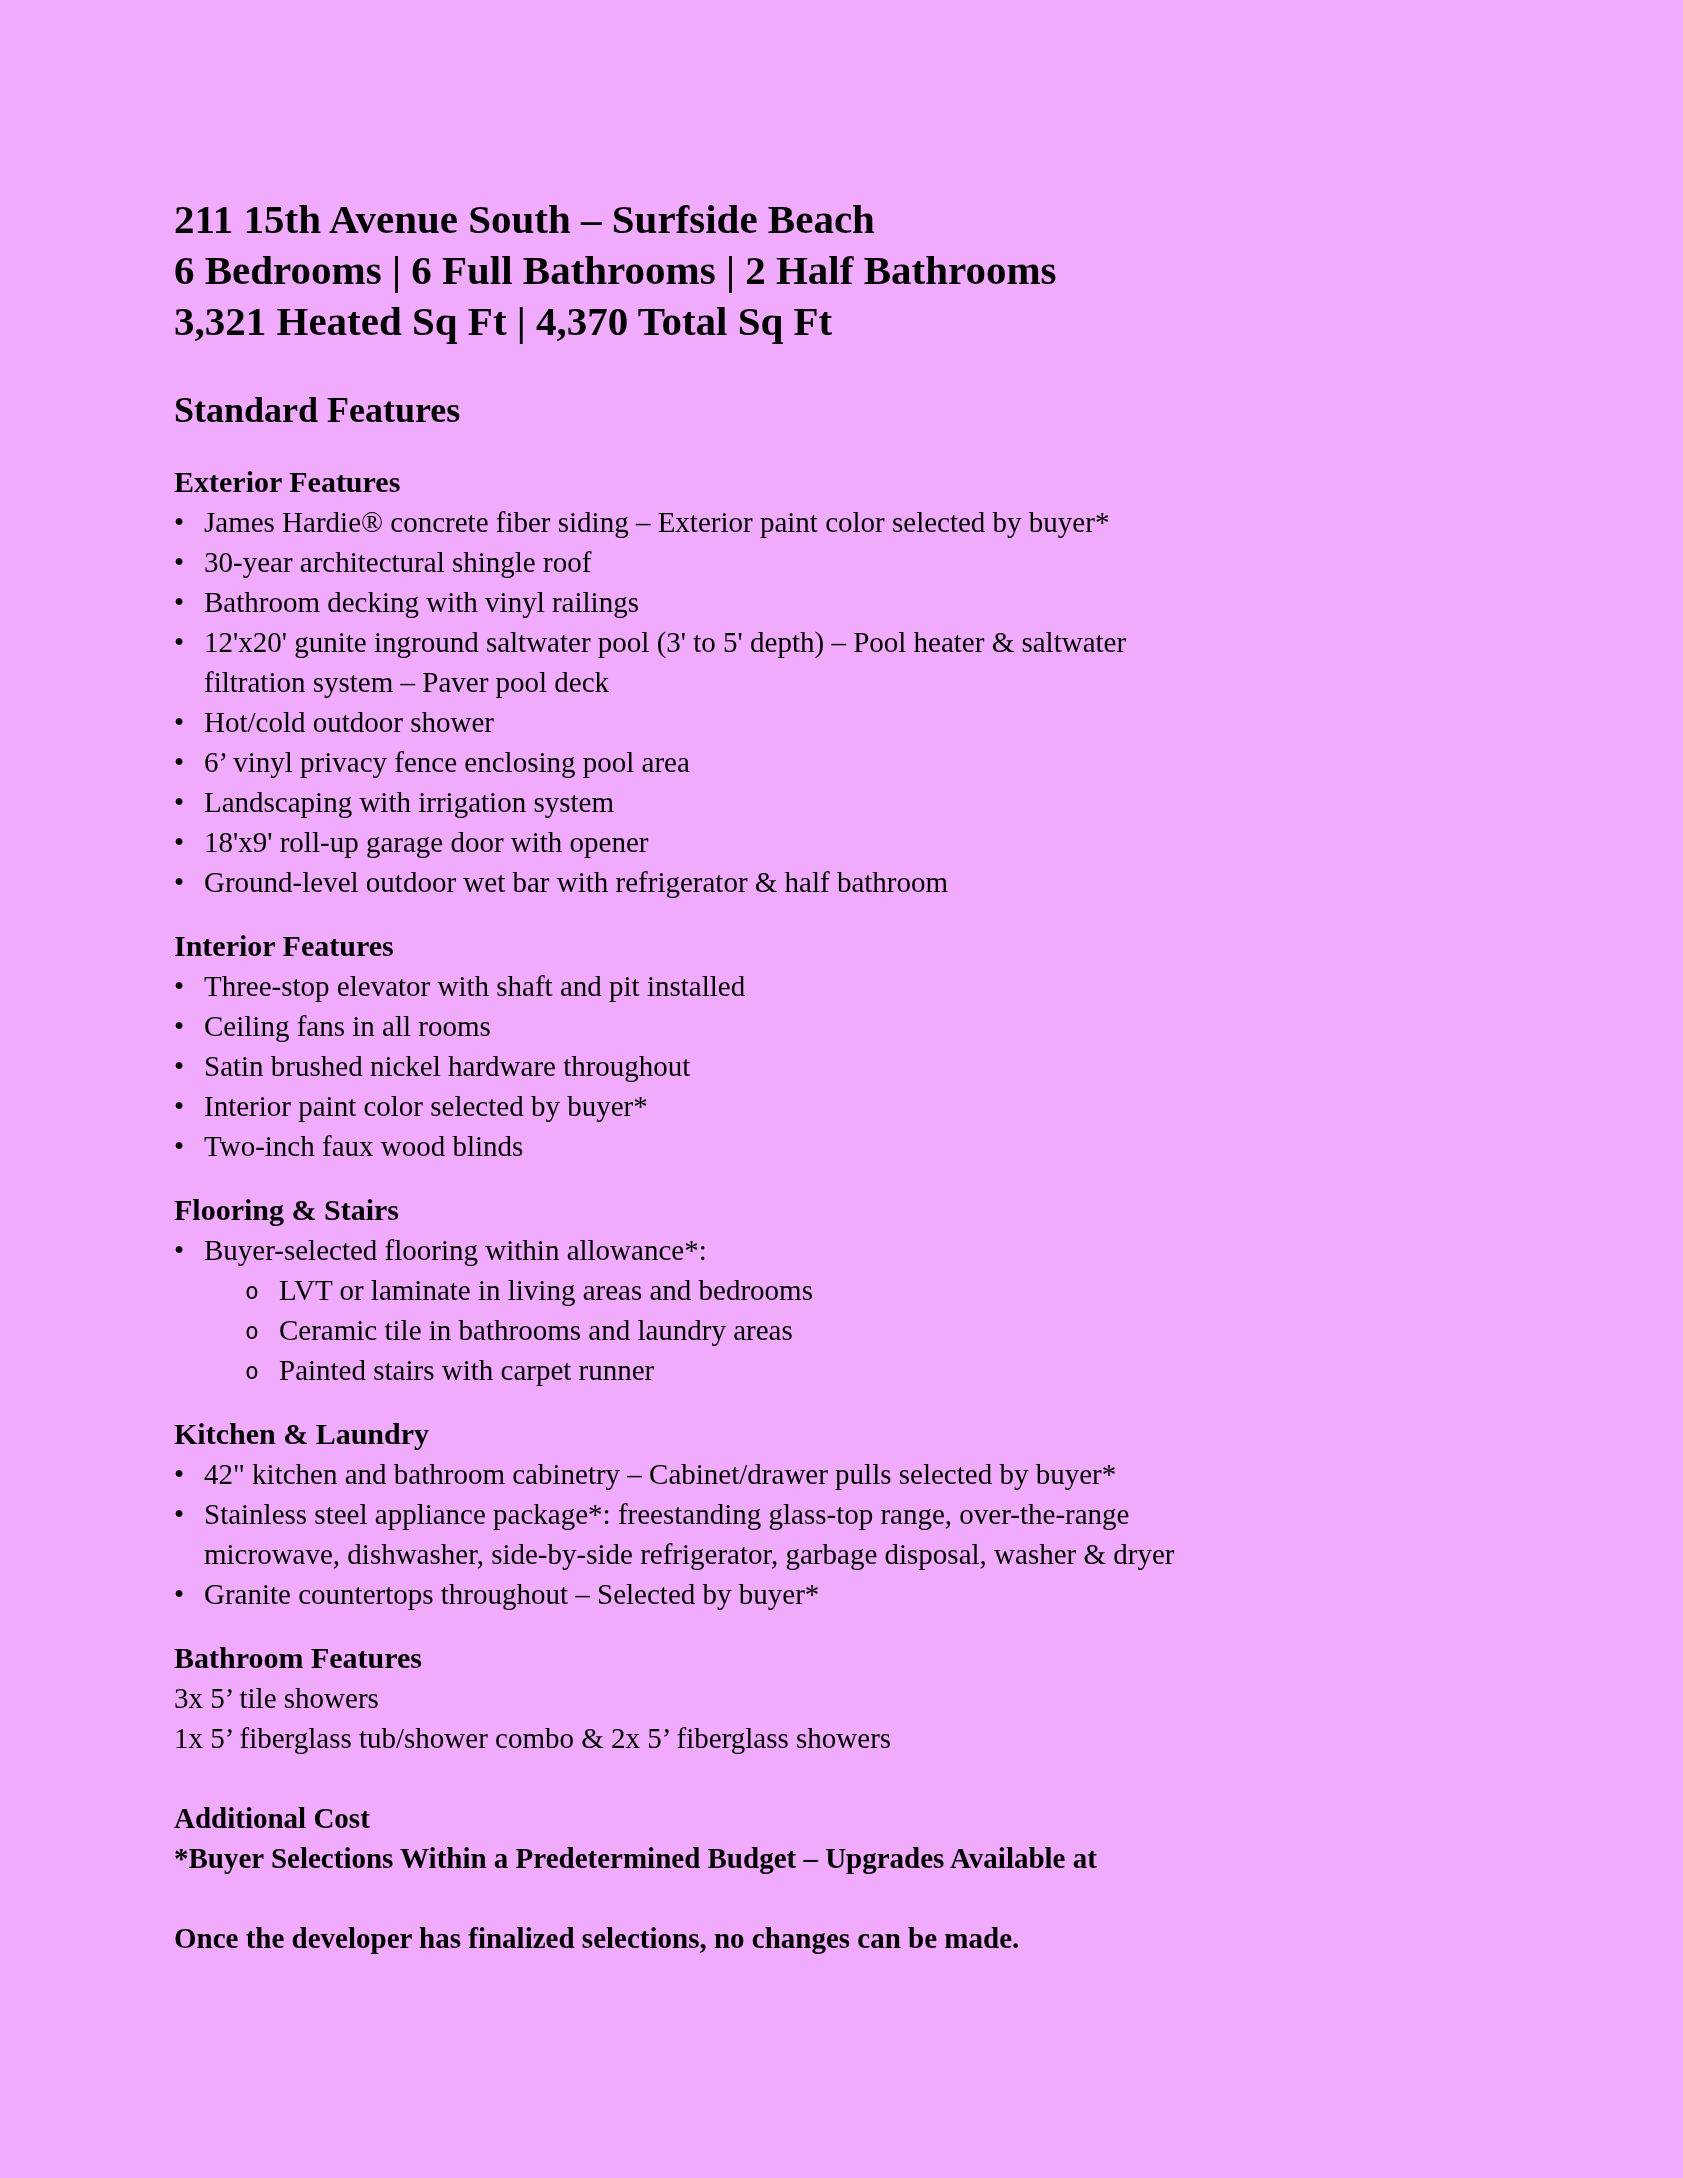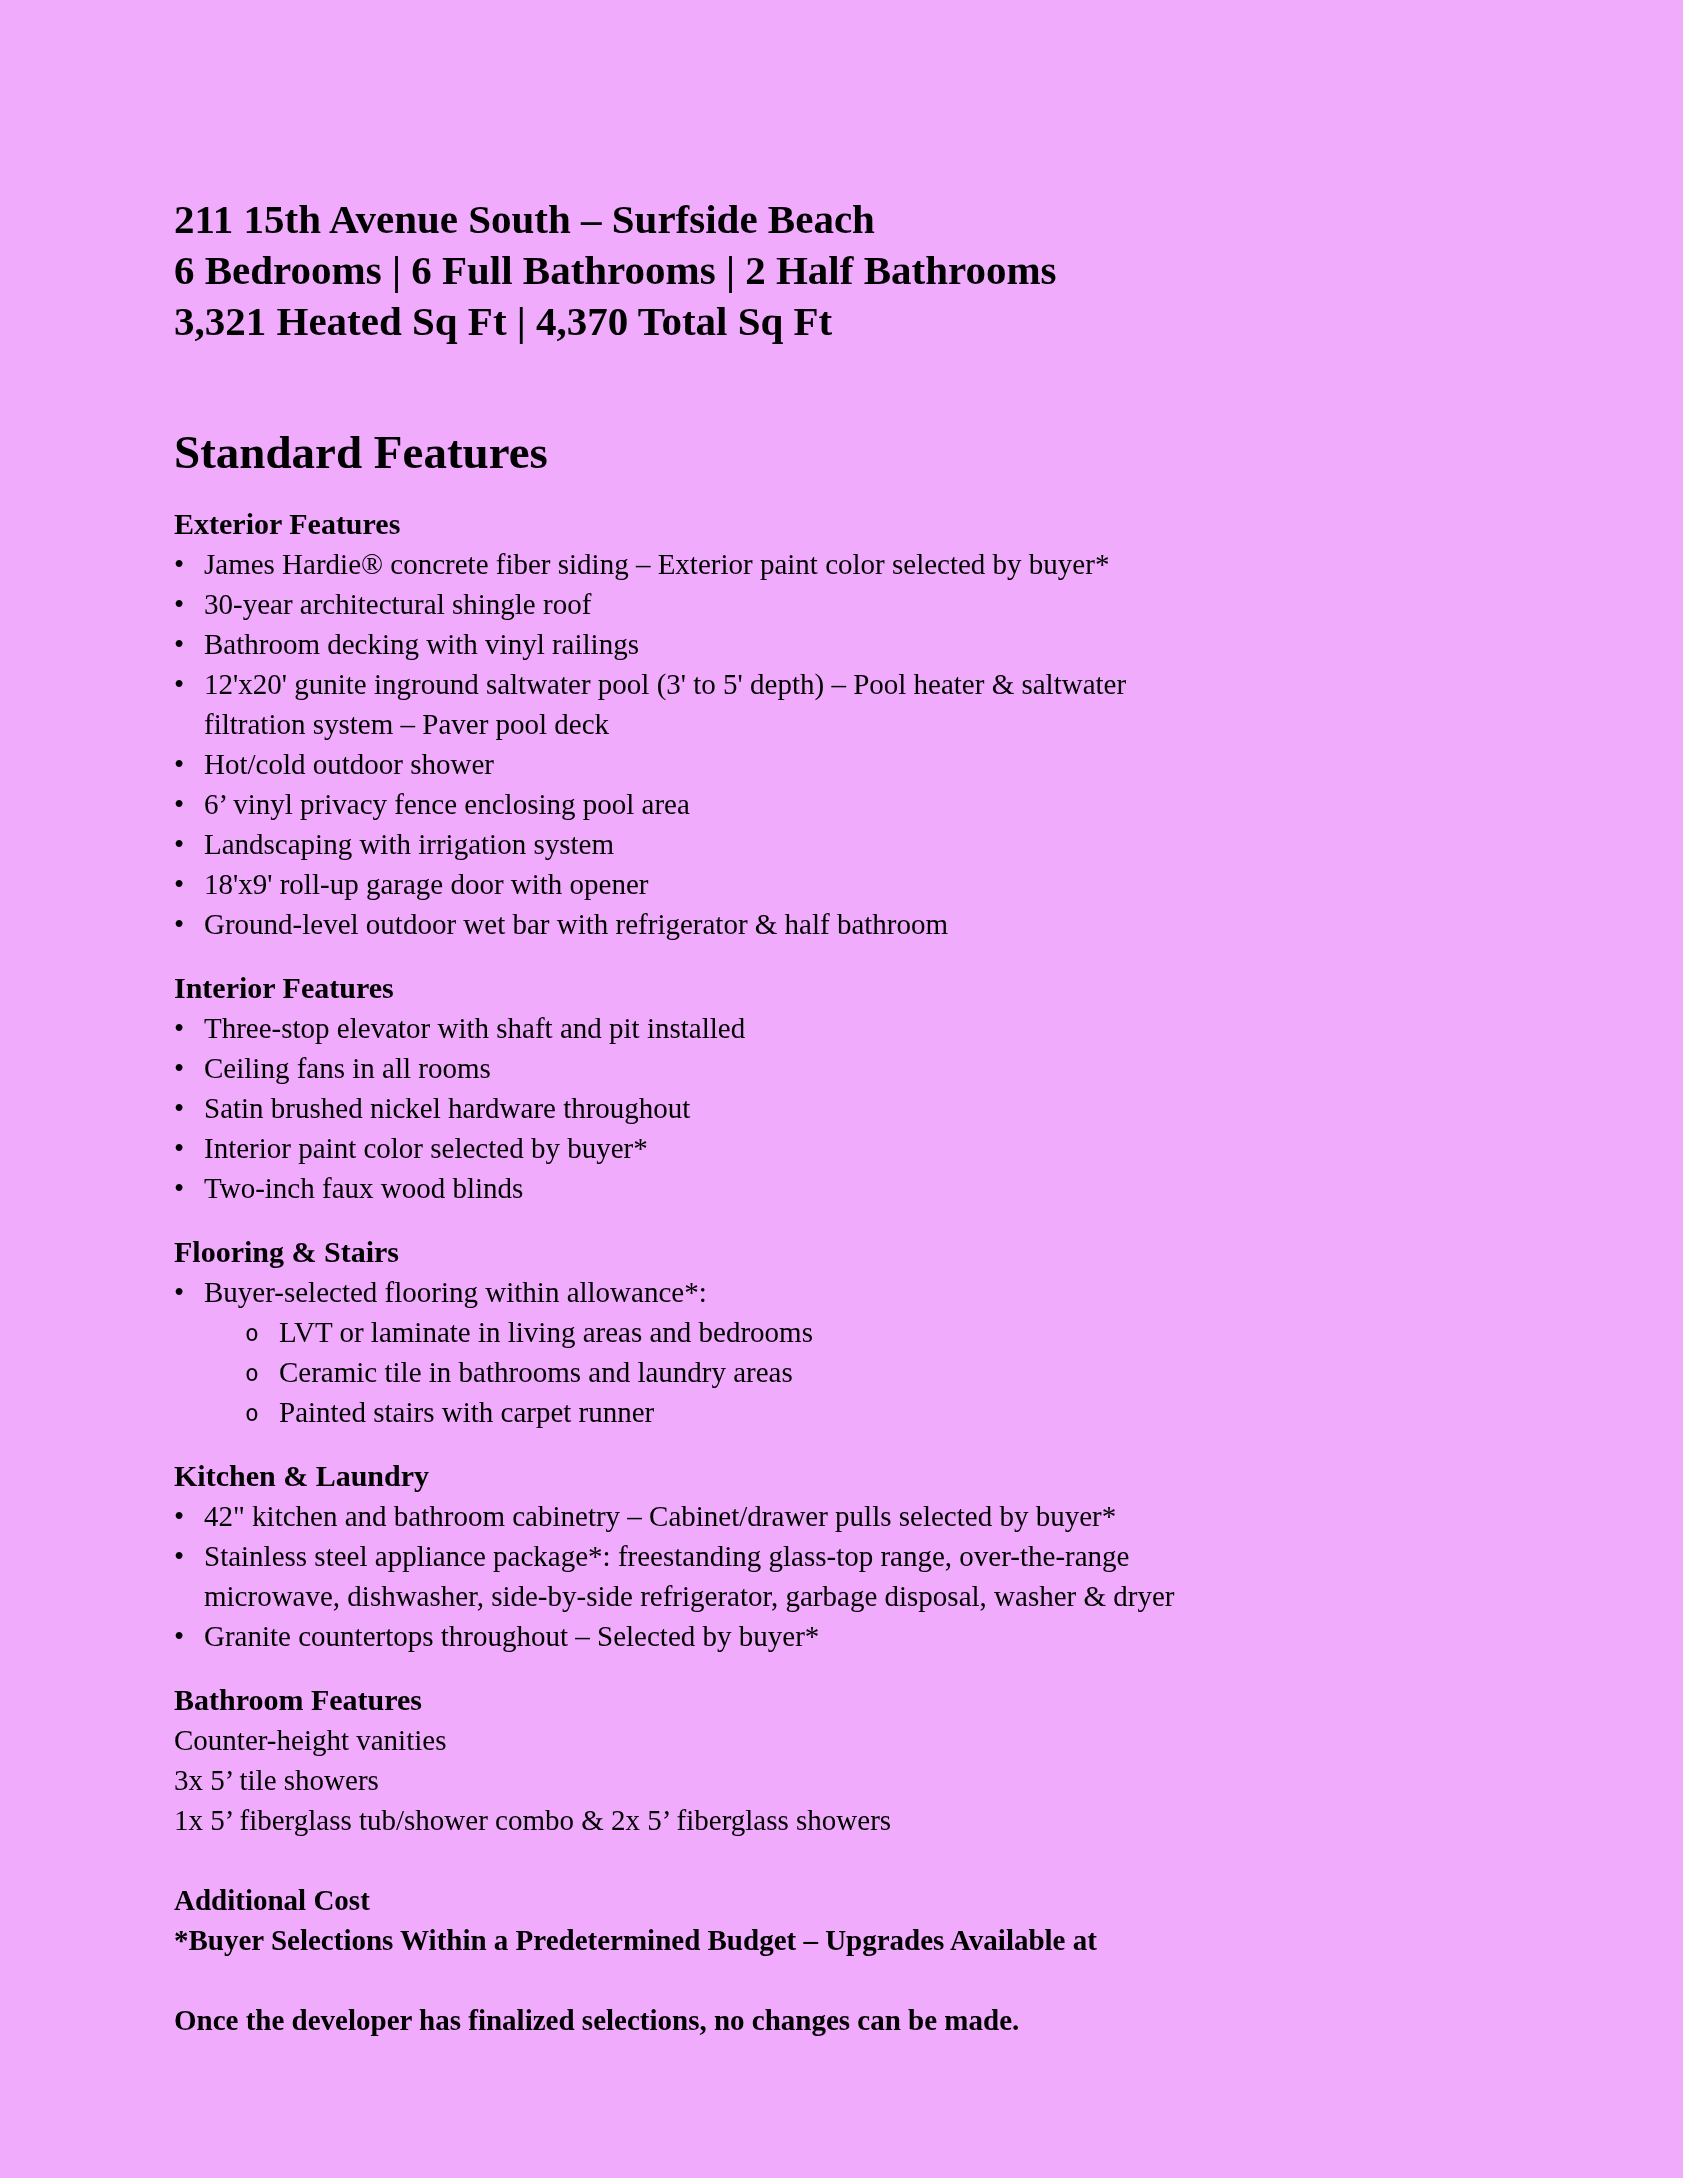--- a/index.html
+++ b/index.html
@@ -21,24 +21,24 @@
     padding: 194px 158px 0 174px;
     font-family: "Liberation Serif", "DejaVu Serif", serif;
   }
   .title-block .title-line {
     font-size: 41px;
     font-weight: 700;
     line-height: 51px;
     white-space: nowrap;
   }
   .h1 {
-    font-size: 47px;
+    font-size: 36px;
     font-weight: 700;
     line-height: 55px;
-    margin-top: 78px;
+    margin-top: 36px;
   }
   .h2 {
     font-size: 30px;
     font-weight: 700;
     line-height: 40px;
     margin-top: 24px;
   }
   .body-line {
     font-size: 29px;
     line-height: 40px;
@@ -222,21 +222,20 @@
           <span>microwave, dishwasher, side-by-side refrigerator, garbage disposal, washer &amp; dryer</span>
         </div>
       </div>
       <div class="bullet">
         <span class="marker">•</span>
         <div class="txt">
           <span>Granite countertops throughout – Selected by buyer*</span>
         </div>
       </div>
       <div class="h2">Bathroom Features</div>
-      <div class="body-line">Counter-height vanities</div>
       <div class="body-line">3x 5’ tile showers</div>
       <div class="body-line">1x 5’ fiberglass tub/shower combo &amp; 2x 5’ fiberglass showers</div>
     </div>
 
   <div class="notes">
     <div class="spacer"></div>
     <div class="note-bold">Additional Cost</div>
     <div class="note-bold">*Buyer Selections Within a Predetermined Budget – Upgrades Available at</div>
     <div class="spacer"></div>
     <div class="note-bold">Once the developer has finalized selections, no changes can be made.</div>

